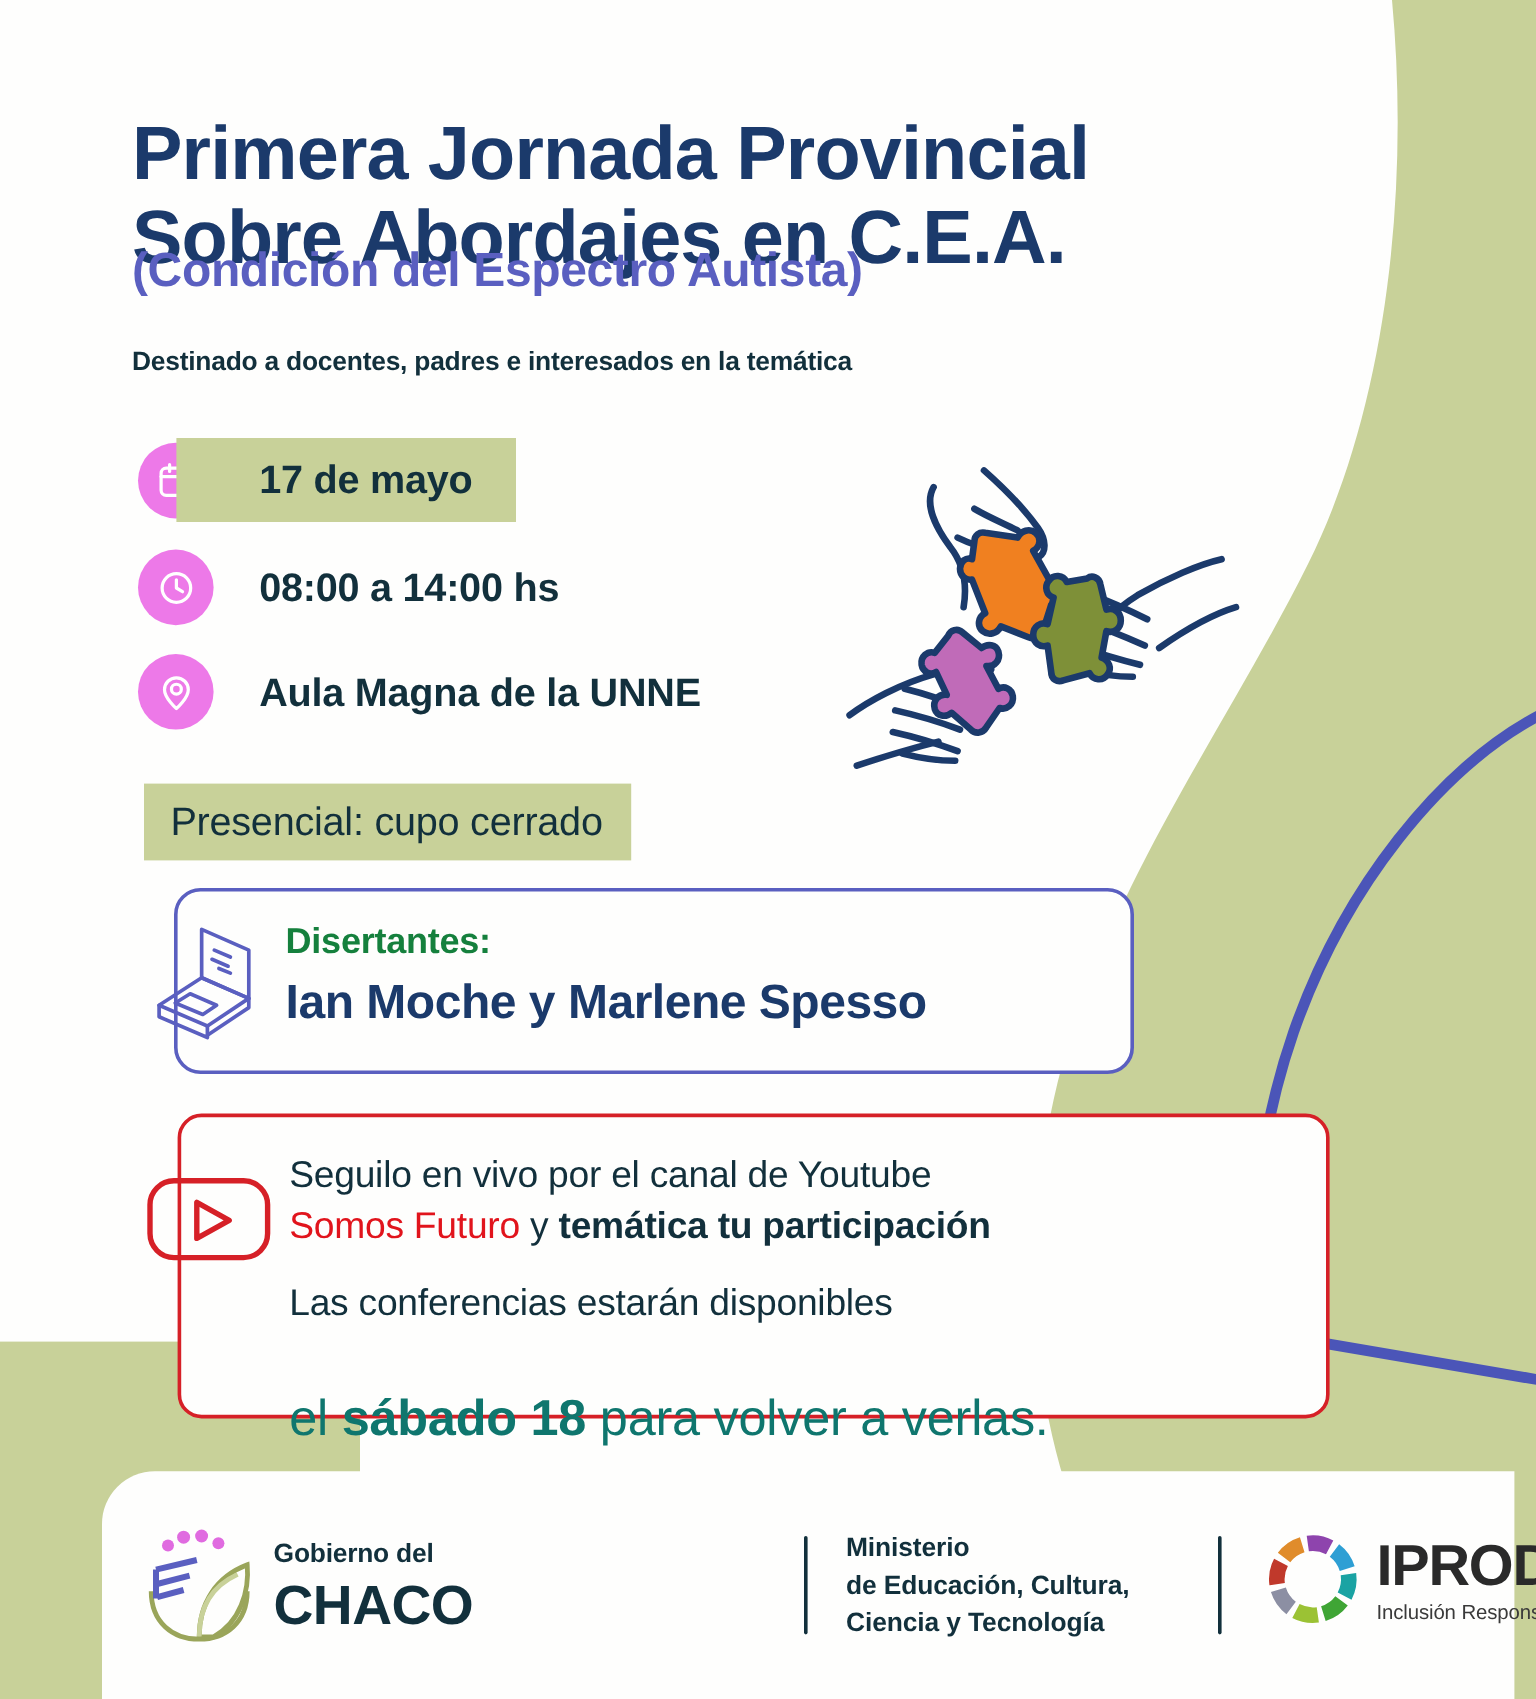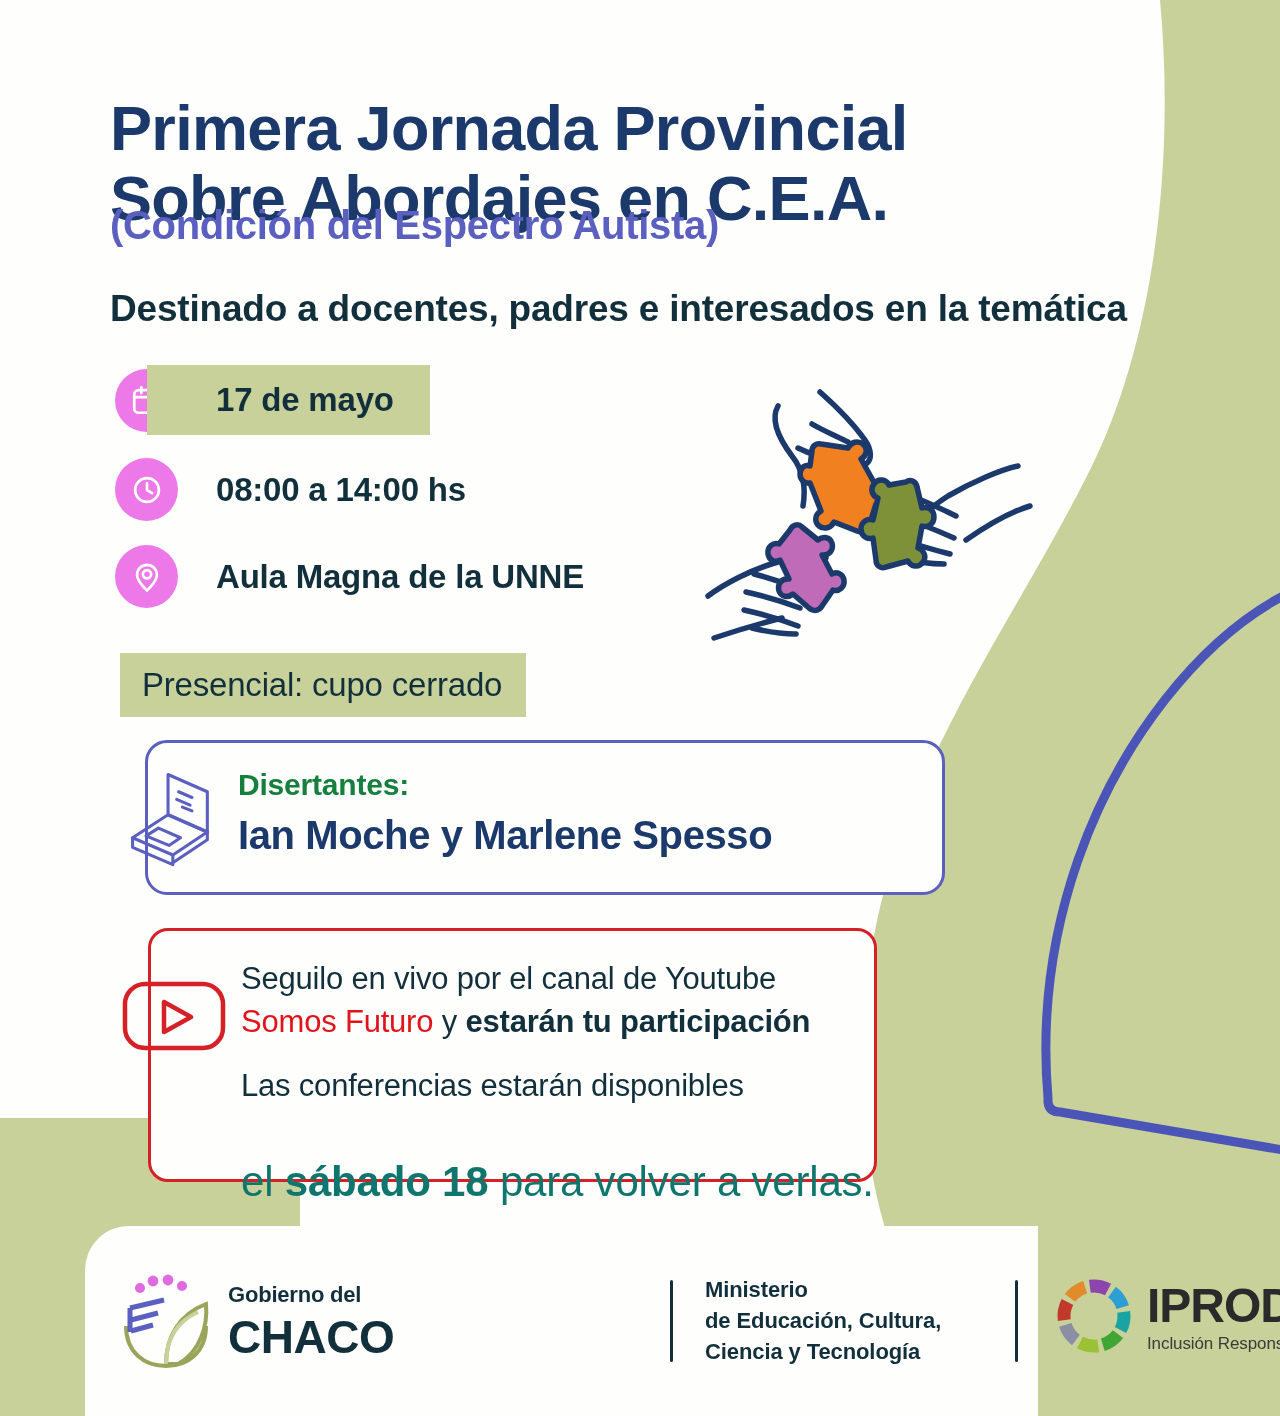--- a/index.html
+++ b/index.html
@@ -25,21 +25,21 @@
     font-size:63px;line-height:1.10;font-weight:bold;
     color:#1B3A6B;letter-spacing:-0.7px;
   }
   .title .l2{display:block;}
   .subtitle{
     position:absolute;left:110px;top:203px;
     font-size:40px;font-weight:bold;color:#5A5FC0;letter-spacing:-0.3px;
   }
   .audience{
     position:absolute;left:110px;top:288px;
-    font-size:37px;font-weight:bold;color:#12303C;letter-spacing:-0.2px;
+    font-size:22px;font-weight:bold;color:#12303C;letter-spacing:-0.2px;
   }
 
   
   .info-row{position:absolute;display:flex;align-items:center;}
   .info-icon{
     width:63px;height:63px;border-radius:50%;
     background:#ED79E8;flex:0 0 auto;
     display:flex;align-items:center;justify-content:center;
   }
   .info-hl{
@@ -77,37 +77,37 @@
     position:absolute;left:90px;top:25px;
     font-size:30px;font-weight:bold;color:#15803d;letter-spacing:-0.2px;
   }
   .sp-names{
     position:absolute;left:90px;top:70px;
     font-size:40px;font-weight:bold;color:#1B3A6B;letter-spacing:-0.4px;
   }
 
   
   .ytcard{
-    position:absolute;left:148px;top:928px;width:729px;height:254px;
+    position:absolute;left:148px;top:928px;width:960px;height:254px;
     border:3px solid #D62027;border-radius:20px;background:#FEFEFD;
     box-sizing:border-box;
   }
   .yt-icon{position:absolute;left:-32px;top:45px;width:110px;height:80px;}
   .yt-body{position:absolute;left:90px;top:28px;width:760px;}
   .yt-l1{font-size:31px;color:#12303C;letter-spacing:-0.2px;line-height:1.32;}
   .yt-l2{font-size:31px;color:#12303C;letter-spacing:-0.2px;line-height:1.32;margin-top:2px;}
   .yt-l2 .red{color:#E1141C;font-weight:normal;}
   .yt-l2 .bold{font-weight:bold;}
   .yt-l3{font-size:31px;color:#12303C;letter-spacing:-0.2px;line-height:1.35;margin-top:22px;}
   .yt-l4{font-size:42px;color:#0f766e;letter-spacing:-0.2px;line-height:1.35;margin-top:47px;}
   .yt-l4 .bold{font-weight:bold;}
 
   
   .footer{
-    position:absolute;left:85px;top:1226px;width:953px;height:190px;
+    position:absolute;left:85px;top:1226px;width:1177px;height:190px;
     background:#FEFEFD;border-top-left-radius:44px;
     z-index:3;
   }
   .logo-chaco{position:absolute;left:35px;top:48px;display:flex;align-items:center;}
   .chaco-mark{width:92px;height:95px;flex:0 0 auto;}
   .chaco-words{margin-left:16px;line-height:1;}
   .chaco-sm{font-size:22px;font-weight:bold;color:#12303C;letter-spacing:-0.2px;}
   .chaco-lg{font-size:46px;font-weight:bold;color:#12303C;letter-spacing:-0.5px;margin-top:8px;}
   .divider{
     position:absolute;width:3px;background:#12303C;border-radius:2px;
@@ -266,21 +266,21 @@
 
     <div class="ytcard">
       <div class="yt-icon">
         <svg viewBox="0 0 110 80" xmlns="http://www.w3.org/2000/svg" fill="none" stroke="#D62027" stroke-width="4.5" stroke-linejoin="round">
           <rect x="6" y="8" width="98" height="64" rx="20"></rect>
           <path d="M45,26 L45,56 L72,41 Z" stroke-linecap="round"></path>
         </svg>
       </div>
       <div class="yt-body">
         <div class="yt-l1">Seguilo en vivo por el canal de Youtube</div>
-        <div class="yt-l2"><span class="red">Somos Futuro</span><span> y </span><span class="bold">estarán tu participación</span></div>
+        <div class="yt-l2"><span class="red">Somos Futuro</span><span> y </span><span class="bold">temática tu participación</span></div>
         <div class="yt-l3">Las conferencias estarán disponibles</div>
         <div class="yt-l4"><span>el </span><span class="bold">sábado 18</span><span> para volver a verlas.</span></div>
       </div>
     </div>
 
   </div>
 
   <div class="footer">
 
     <div class="logo-chaco">

